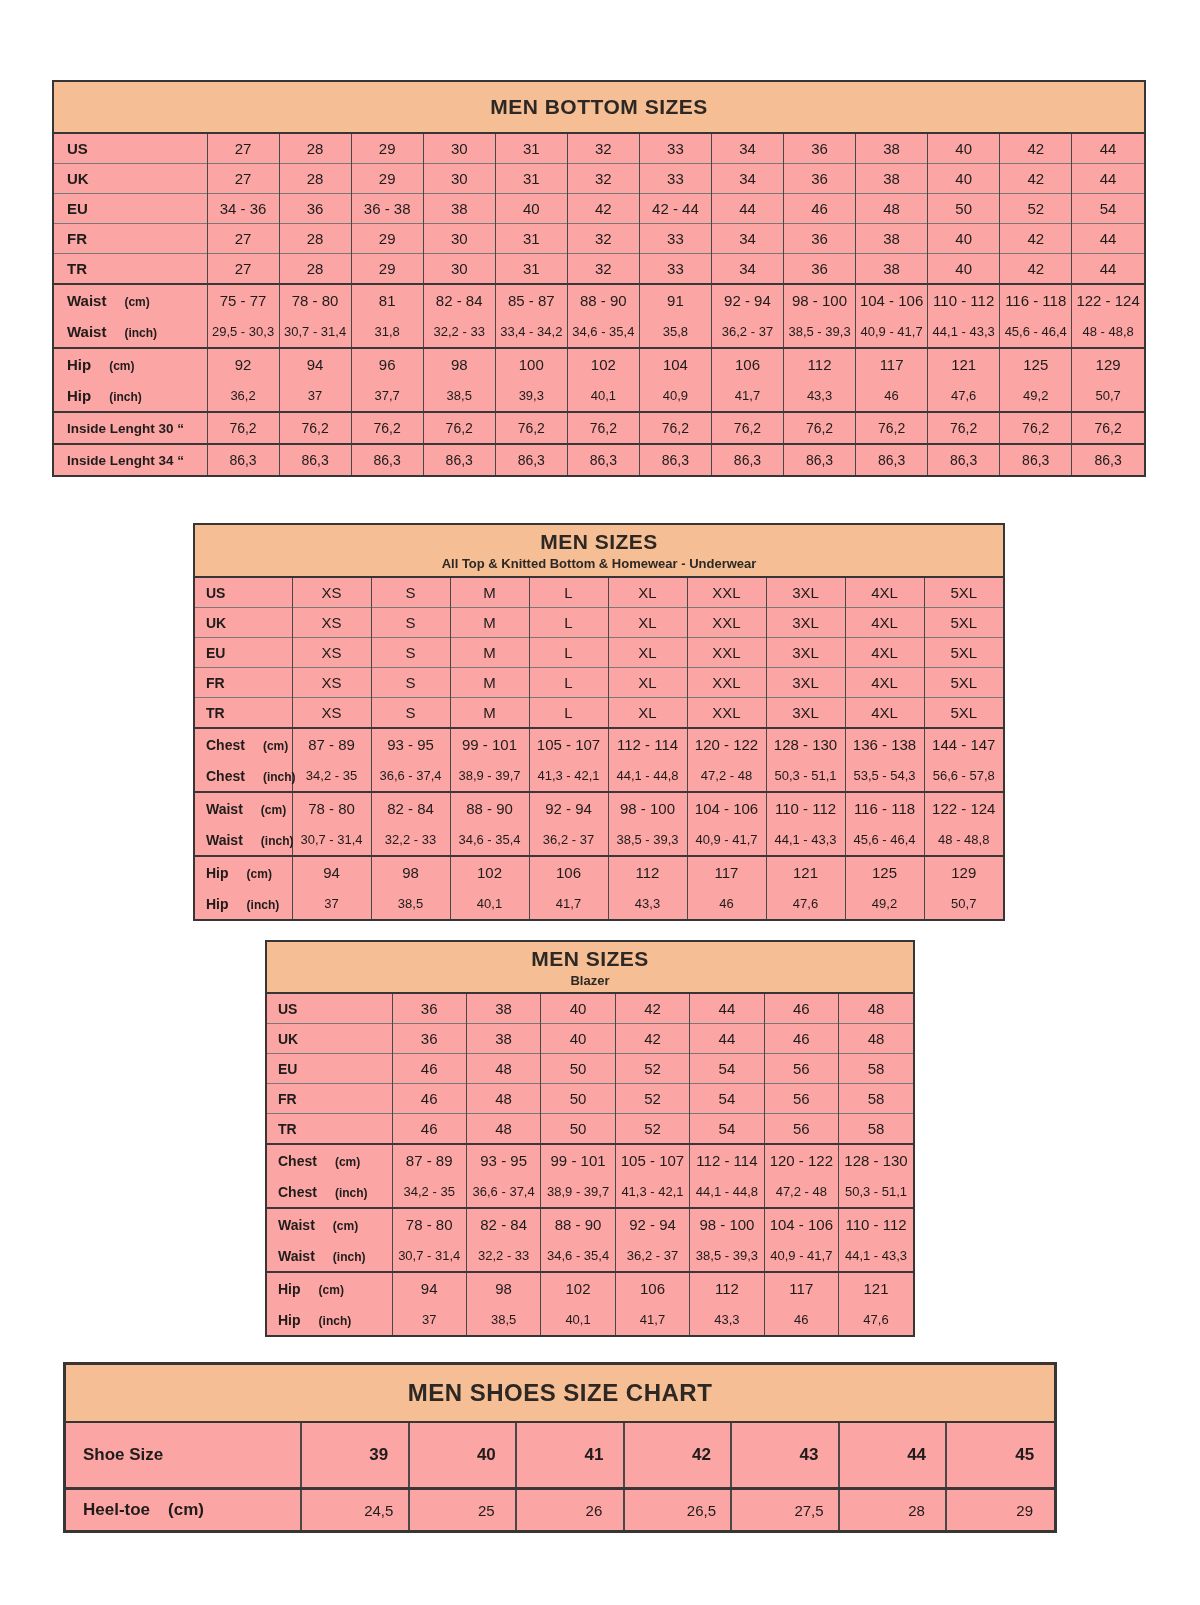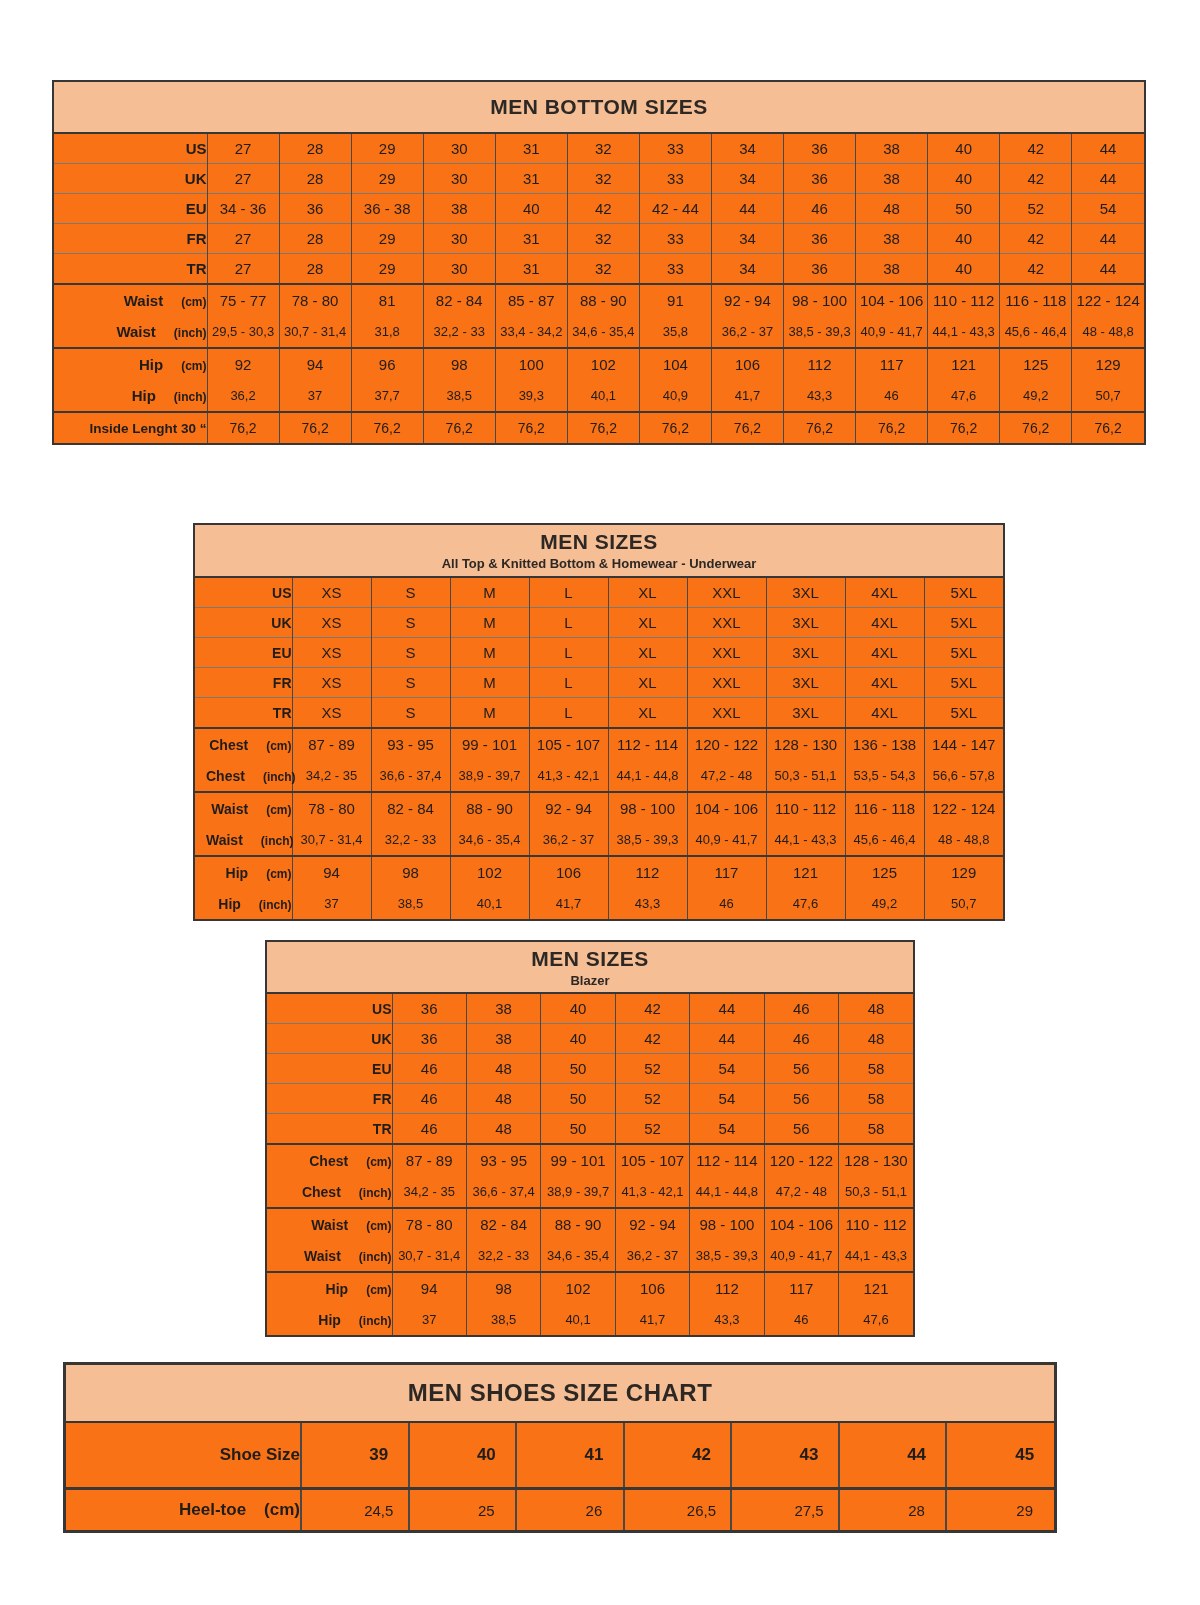--- a/index.html
+++ b/index.html
@@ -1,28 +1,28 @@
 <!DOCTYPE html>
 <html><head>
 <meta charset="utf-8">
 <style>
   html,body{margin:0;padding:0;background:#ffffff;}
   body{width:1200px;height:1605px;position:relative;font-family:"Liberation Sans",sans-serif;color:#1f1c1a;}
-  .size-table{position:absolute;border:2px solid #383634;background:#f97316;box-sizing:border-box;}
+  .size-table{position:absolute;border:2px solid #383634;background:#fca5a5;box-sizing:border-box;}
   .tbl-header{background:#f5be95;border-bottom:2px solid #383634;display:flex;flex-direction:column;align-items:center;justify-content:center;box-sizing:border-box;}
   .tbl-title{font-weight:bold;color:#2d2824;letter-spacing:.5px;}
   .tbl-subtitle{font-weight:bold;color:#2d2824;font-size:13px;margin-top:2px;}
   table{border-collapse:collapse;table-layout:fixed;width:100%;}
   td{border-left:1px solid #4a4846;text-align:center;padding:0;vertical-align:middle;color:#1f1c1a;}
   td:first-child{border-left:none;}
   tr td{border-top:1px solid #7b7977;}
   tr:first-child td{border-top:none;}
   tr.sec td{border-top:2px solid #3a3836;}
   tr.sub td{border-top:none;}
-  td.lbl{text-align:right;padding-left:13px;}
+  td.lbl{text-align:left;padding-left:13px;}
   .lbl-main{font-weight:bold;font-size:15px;}
   .lbl-unit{font-weight:bold;font-size:12px;margin-left:18px;}
   tr.k-size td{height:29px;font-size:15px;}
   tr.k-measure td{height:31px;font-size:15px;}
   tr.k-measure-sub td{height:31px;font-size:13px;}
   tr.k-inside td{height:30px;font-size:14px;margin-left:14px;}
   tr.k-inside td.lbl .lbl-main{font-size:13.5px;}
   tr.k-shoe td{height:64px;font-size:17px;font-weight:bold;}
   tr.k-heel td{height:40px;font-size:15px;}
 
@@ -234,20 +234,36 @@
           <td>76,2</td>
           <td>76,2</td>
           <td>76,2</td>
           <td>76,2</td>
           <td>76,2</td>
           <td>76,2</td>
           <td>76,2</td>
           <td>76,2</td>
           <td>76,2</td>
         </tr>
+        <tr class="k-inside sec">
+          <td class="lbl"><span class="lbl-main">Inside Lenght 34 “</span></td>
+          <td>86,3</td>
+          <td>86,3</td>
+          <td>86,3</td>
+          <td>86,3</td>
+          <td>86,3</td>
+          <td>86,3</td>
+          <td>86,3</td>
+          <td>86,3</td>
+          <td>86,3</td>
+          <td>86,3</td>
+          <td>86,3</td>
+          <td>86,3</td>
+          <td>86,3</td>
+        </tr>
       </tbody>
     </table>
 </section>
 
 <section class="size-table t2">
   <div class="tbl-header">
     <div class="tbl-title">MEN SIZES</div>
     <div class="tbl-subtitle">All Top &amp; Knitted Bottom &amp; Homewear - Underwear</div>
   </div>
   <table>

